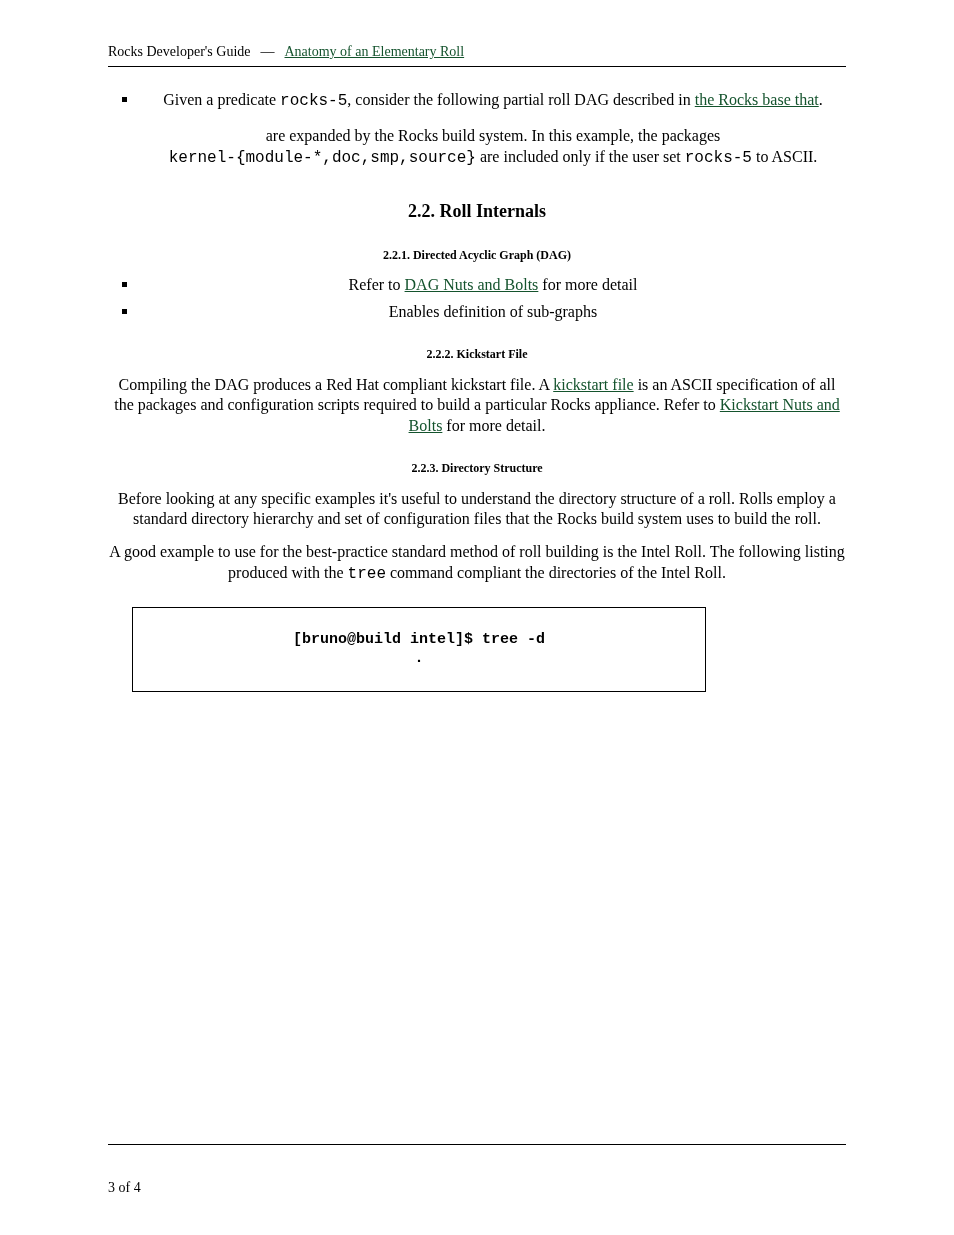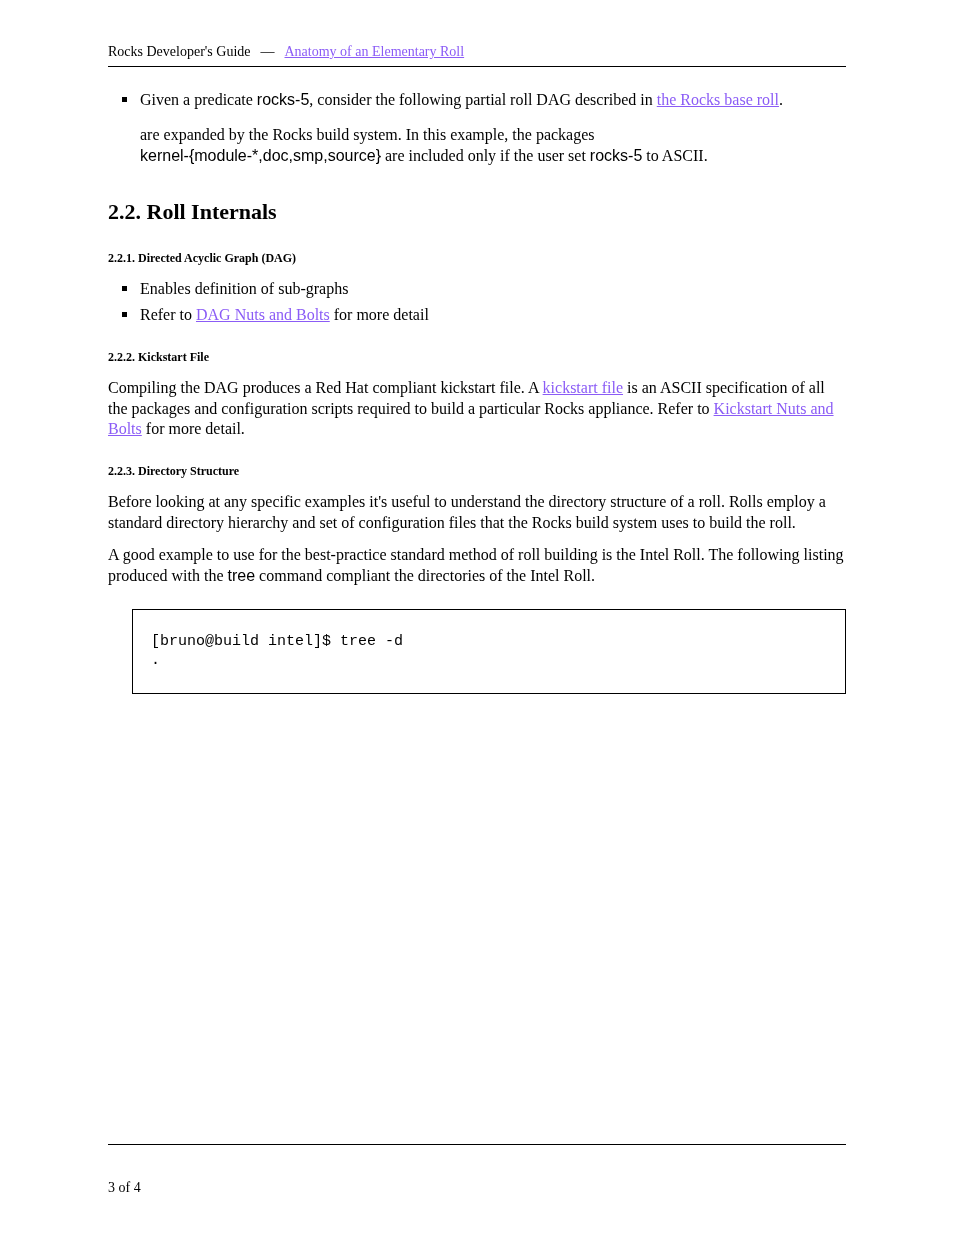--- a/index.html
+++ b/index.html
@@ -1,78 +1,78 @@
 <!DOCTYPE html>
 <html><head>
 <meta charset="utf-8">
 <style>
-  * { box-sizing: border-box; margin: 0; padding: 0; }
+  * { box-sizing: border-box; margin: 0; padding: 0; text-align: center; }
   html, body { width: 954px; height: 1235px; background: #fff; font-family: "Times New Roman", Times, serif; }
   .page { position: relative; width: 954px; height: 1235px; }
   .rule-top { position: absolute; left: 108px; top: 66px; width: 738px; height: 0; border-top: 1.2px solid #000; }
   .rule-bottom { position: absolute; left: 108px; top: 1144px; width: 738px; height: 0; border-top: 1.2px solid #000; }
   .header-text { position: absolute; left: 108px; top: 44px; font-size: 14px; display: flex; gap: 4px; }
   .header-text .sep { padding: 0 6px; }
   .footer-text { position: absolute; left: 108px; top: 1180px; font-size: 14px; }
 
   .content { position: absolute; left: 108px; top: 90px; width: 738px; font-size: 16px; line-height: 1.3; }
 
   ul.square { list-style: none; padding-left: 32px; }
   ul.square > li { position: relative; margin-bottom: 6px; }
   ul.square > li::before { content: ""; position: absolute; left: -18px; top: 7px; width: 5px; height: 5px; background: #000; }
 
-  .link { color: #8b5cf6; text-decoration: underline; }
-  .codefont { font-family: Liberation Sans, sans-serif; }
+  .link { color: #14532d; text-decoration: underline; }
+  .codefont { font-family: Liberation Mono, monospace; }
 
-  h2.sect { font-size: 22px; font-weight: bold; margin-top: 32px; margin-bottom: 16px; }
+  h2.sect { font-size: 18px; font-weight: bold; margin-top: 32px; margin-bottom: 16px; }
   h3.subsect { font-size: 12px; font-weight: bold; margin-top: 24px; margin-bottom: 12px; }
 
   .para { margin-bottom: 12px; }
 
-  .codebox { border: 1.2px solid #000; padding: 22px 18px; margin-top: 22px; margin-left: 24px; width: 714px; }
+  .codebox { border: 1.2px solid #000; padding: 22px 18px; margin-top: 22px; margin-left: 24px; width: 574px; font-weight: bold; }
   .codebox pre { font-family: "Courier New", Courier, monospace; font-size: 15px; white-space: pre; }
 
   .list-tight { margin-bottom: 14px; }
 </style>
 </head>
 <body>
 
 <div class="page">
   <div class="header-text">
     <span>Rocks Developer's Guide</span>
     <span class="sep">—</span>
     <a href="#" class="link">Anatomy of an Elementary Roll</a>
   </div>
   <div class="rule-top"></div>
 
   <div class="content">
 
     <ul class="square list-tight">
       <li>
         <div>
-          <span>Given a predicate </span><span class="codefont">rocks-5</span><span>, consider the following partial roll DAG described in </span><a href="#" class="link">the Rocks base roll</a><span>.</span>
+          <span>Given a predicate </span><span class="codefont">rocks-5</span><span>, consider the following partial roll DAG described in </span><a href="#" class="link">the Rocks base that</a><span>.</span>
         </div>
         <div style="height:14px"></div>
         <div>are expanded by the Rocks build system. In this example, the packages</div>
         <div>
           <span class="codefont">kernel-{module-*,doc,smp,source}</span><span> are included only if the user set </span><span class="codefont">rocks-5</span><span> to ASCII.</span>
         </div>
       </li>
     </ul>
 
     <h2 class="sect">2.2. Roll Internals</h2>
 
     <h3 class="subsect">2.2.1. Directed Acyclic Graph (DAG)</h3>
 
 
     <ul class="square list-tight">
-      <li><span>Enables definition of sub-graphs</span></li>
       <li>
         <span>Refer to </span><a href="#" class="link">DAG Nuts and Bolts</a><span> for more detail</span>
       </li>
+      <li><span>Enables definition of sub-graphs</span></li>
     </ul>
 
     <h3 class="subsect">2.2.2. Kickstart File</h3>
 
     <div class="para">
       <span>Compiling the DAG produces a Red Hat compliant kickstart file. A </span><a href="#" class="link">kickstart file</a><span> is an</span>
       <span>ASCII specification of all the packages and configuration scripts required to build a particular Rocks appliance.</span>
       <span>Refer to </span><a href="#" class="link">Kickstart Nuts and Bolts</a><span> for more detail.</span>
     </div>
 

